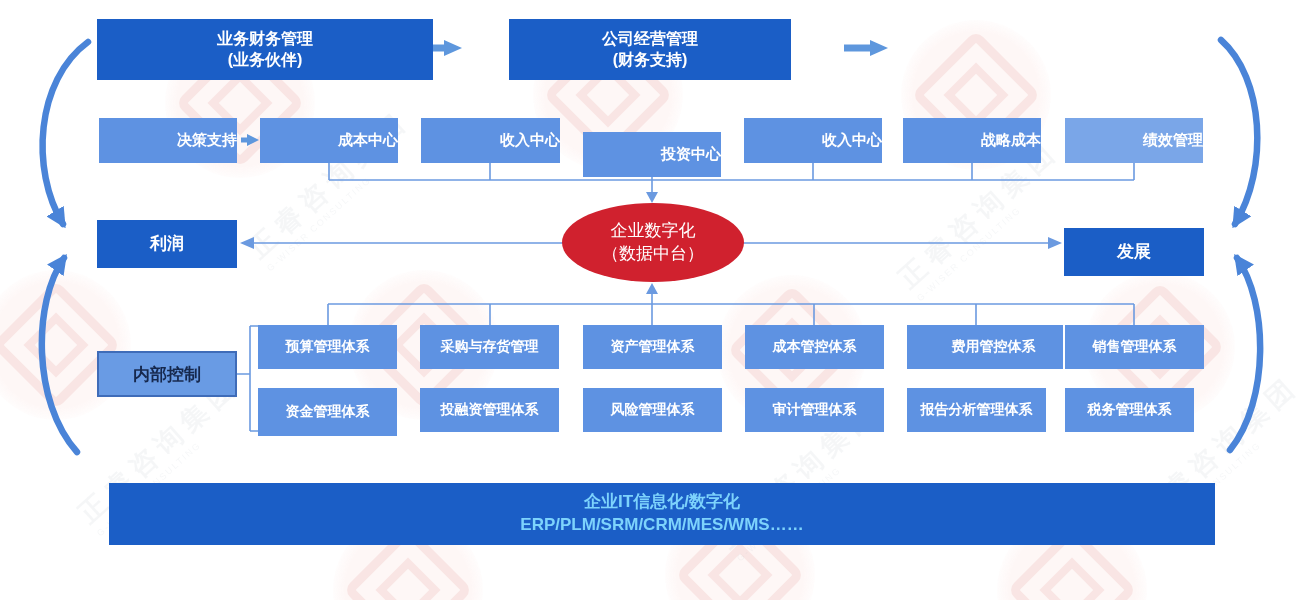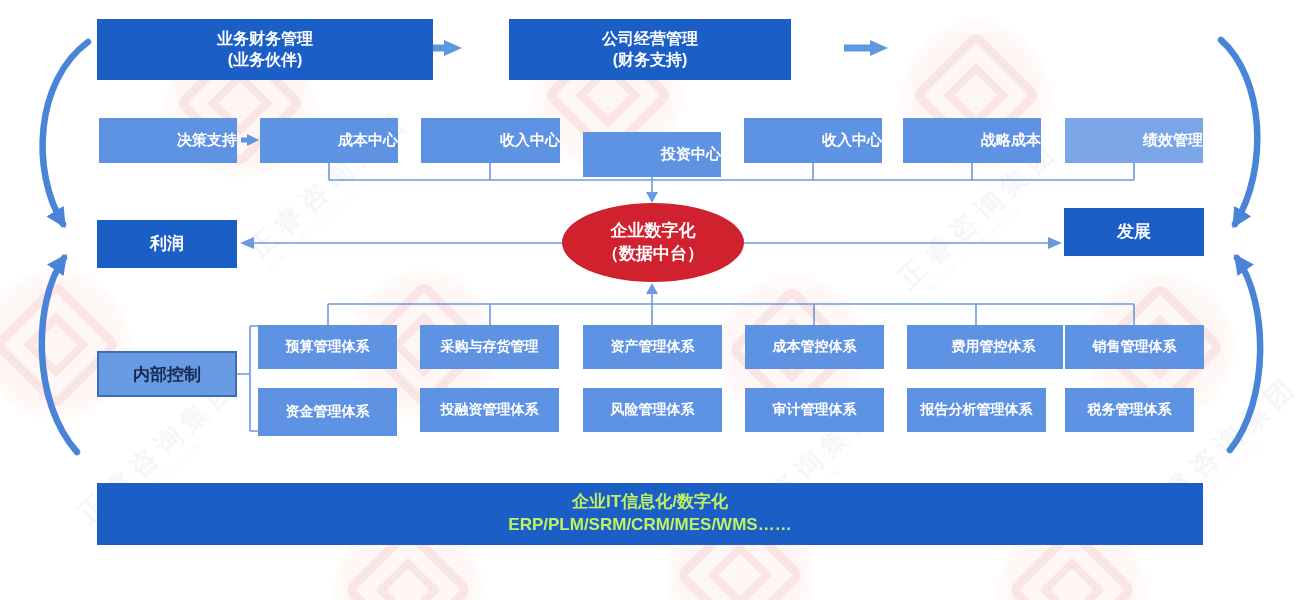--- a/index.html
+++ b/index.html
@@ -16,22 +16,22 @@
   
   .lb{position:absolute;background:#5e92e2;color:#fff;display:flex;align-items:center;justify-content:flex-end;
       font-weight:bold;font-size:15px;text-align:center;z-index:2;}
   .lb.lighter{background:#7aa6e8;}
   .gb{position:absolute;background:#5e92e2;color:#fff;display:flex;align-items:center;justify-content:center;
       font-weight:bold;font-size:14px;text-align:center;z-index:2;white-space:nowrap;}
   .ic{position:absolute;background:#699be4;border:2px solid #3f6cb8;color:#16284d;display:flex;align-items:center;
       justify-content:center;font-weight:bold;font-size:17px;z-index:2;box-sizing:border-box;}
   .hub{position:absolute;left:562px;top:203px;width:182px;height:79px;background:#d0212e;border-radius:50%;
        color:#fff;display:flex;flex-direction:column;align-items:center;justify-content:center;
-       font-weight:bold;font-size:17px;line-height:1.35;z-index:3;text-align:center;}
-  .banner{position:absolute;left:97px;top:483px;width:1106px;height:62px;background:#1b5ec6;color:#bef264;
+       font-weight:normal;font-size:17px;line-height:1.35;z-index:3;text-align:center;}
+  .banner{position:absolute;left:109px;top:483px;width:1106px;height:62px;background:#1b5ec6;color:#7dd3fc;
           display:flex;flex-direction:column;align-items:center;justify-content:center;font-weight:bold;
           font-size:17px;line-height:1.35;z-index:2;text-align:center;}
   
   .wm-text{position:absolute;transform:rotate(-42deg);color:#7d8f9e;opacity:.07;font-weight:bold;
            font-size:27px;letter-spacing:7px;white-space:nowrap;}
   .wm-text small{display:block;font-size:9px;letter-spacing:2px;font-weight:normal;}
   .wm-badge{position:absolute;width:150px;height:150px;border-radius:50%;opacity:.4;
             background:radial-gradient(circle,#fdecea 0%,#fdecea 60%,rgba(253,236,234,0) 75%);
             display:flex;align-items:center;justify-content:center;}
   .wm-badge .d1{width:74px;height:74px;border:9px solid #f2c0bc;border-radius:10px;transform:rotate(45deg);
@@ -174,21 +174,21 @@
       <span>绩效管理</span>
     </div>
 
   <div class="db single" style="left:97px;top:220px;width:140px;height:48px;">
       <span>利润</span>
     </div>
   <div class="hub">
     <span>企业数字化</span>
     <span>（数据中台）</span>
   </div>
-  <div class="db single" style="left:1064px;top:208px;width:140px;height:48px;">
+  <div class="db single" style="left:1064px;top:228px;width:140px;height:48px;">
       <span>发展</span>
     </div>
 
   <div class="ic" style="left:97px;top:351px;width:140px;height:46px;">
       <span>内部控制</span>
     </div>
 
   <div class="gb" style="left:258px;top:325px;width:139px;height:44px;">
       <span>预算管理体系</span>
     </div>

